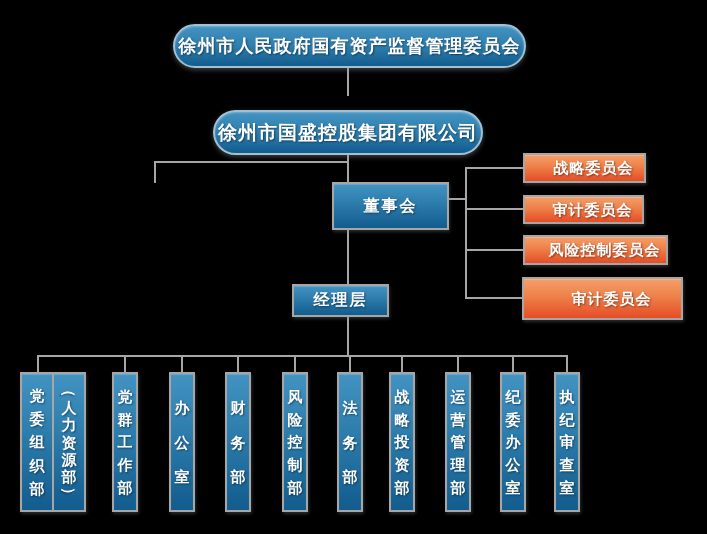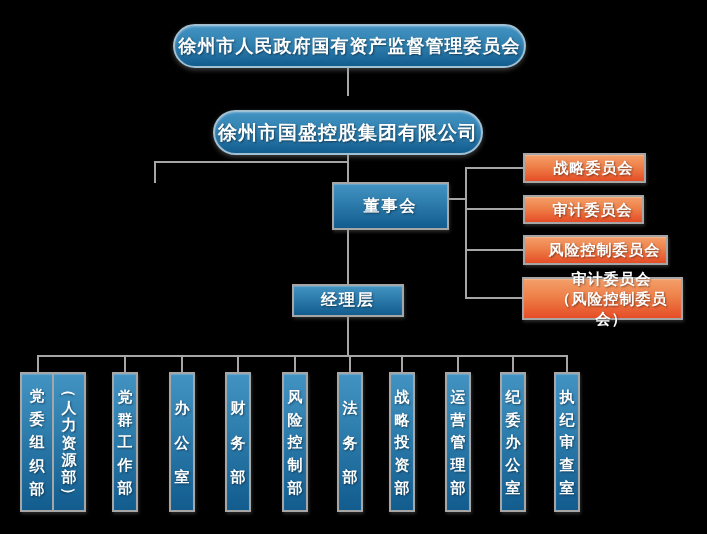--- a/index.html
+++ b/index.html
@@ -28,21 +28,21 @@
   .rect-orange{
     border:2px solid var(--box_border_gray,#a6a6a6);
     background:linear-gradient(180deg,var(--orange_top,#f49f6a) 0%,#ee8049 45%,var(--orange_bottom,#e54d26) 100%);
     box-shadow:1px 2px 3px rgba(120,120,120,.35), inset 0 1px 1px rgba(255,255,255,.22);
     padding-left:18px;
   }
   .root-box{left:173px;top:24px;width:353px;height:44px;font-size:18px;letter-spacing:1px;}
   .company-box{left:213px;top:110px;width:270px;height:45px;font-size:19px;letter-spacing:1px;}
   .party-box{left:98px;top:182px;width:118px;height:34px;font-size:16px;letter-spacing:2px;}
   .board-box{left:292px;top:182px;width:117px;height:48px;font-size:16px;letter-spacing:2px;margin-left:40px;}
-  .mgmt-box{left:292px;top:284px;width:112px;height:33px;font-size:16px;letter-spacing:2px;}
+  .mgmt-box{left:292px;top:284px;width:97px;height:33px;font-size:16px;letter-spacing:2px;}
   .committee{font-size:15px;letter-spacing:1px;flex-direction:column;line-height:20px;}
   .connector{position:absolute;background:var(--connector_gray,#a6a6a6);}
   .dept{
     top:372px;height:140px;flex-direction:column;
     justify-content:space-evenly;padding:7px 0;font-size:15px;
   }
   .dept.double{flex-direction:row;padding:0;align-items:stretch;justify-content:stretch;}
   .dept-cell{
     flex:1;display:flex;flex-direction:column;justify-content:space-evenly;
     align-items:center;padding:6px 0;
@@ -103,21 +103,20 @@
         <div class="committee-line">战略委员会</div>
       </div>
       <div class="node rect-orange committee" style="left: 523px; top: 195px; width: 121px; height: 29px;">
         <div class="committee-line">审计委员会</div>
       </div>
       <div class="node rect-orange committee" style="left: 523px; top: 235px; width: 145px; height: 30px;">
         <div class="committee-line">风险控制委员会</div>
       </div>
       <div class="node rect-orange committee" style="left: 522px; top: 277px; width: 161px; height: 43px;">
         <div class="committee-line">审计委员会</div>
-        <div class="committee-line">（风险控制委员会）</div>
       </div>
     </div>
   <div id="departments">
       <div class="node rect-blue dept double" style="left: 20px; width: 66px;">
         <div class="dept-cell">
           <div class="vchar">党</div>
           <div class="vchar">委</div>
           <div class="vchar">组</div>
           <div class="vchar">织</div>
           <div class="vchar">部</div>

